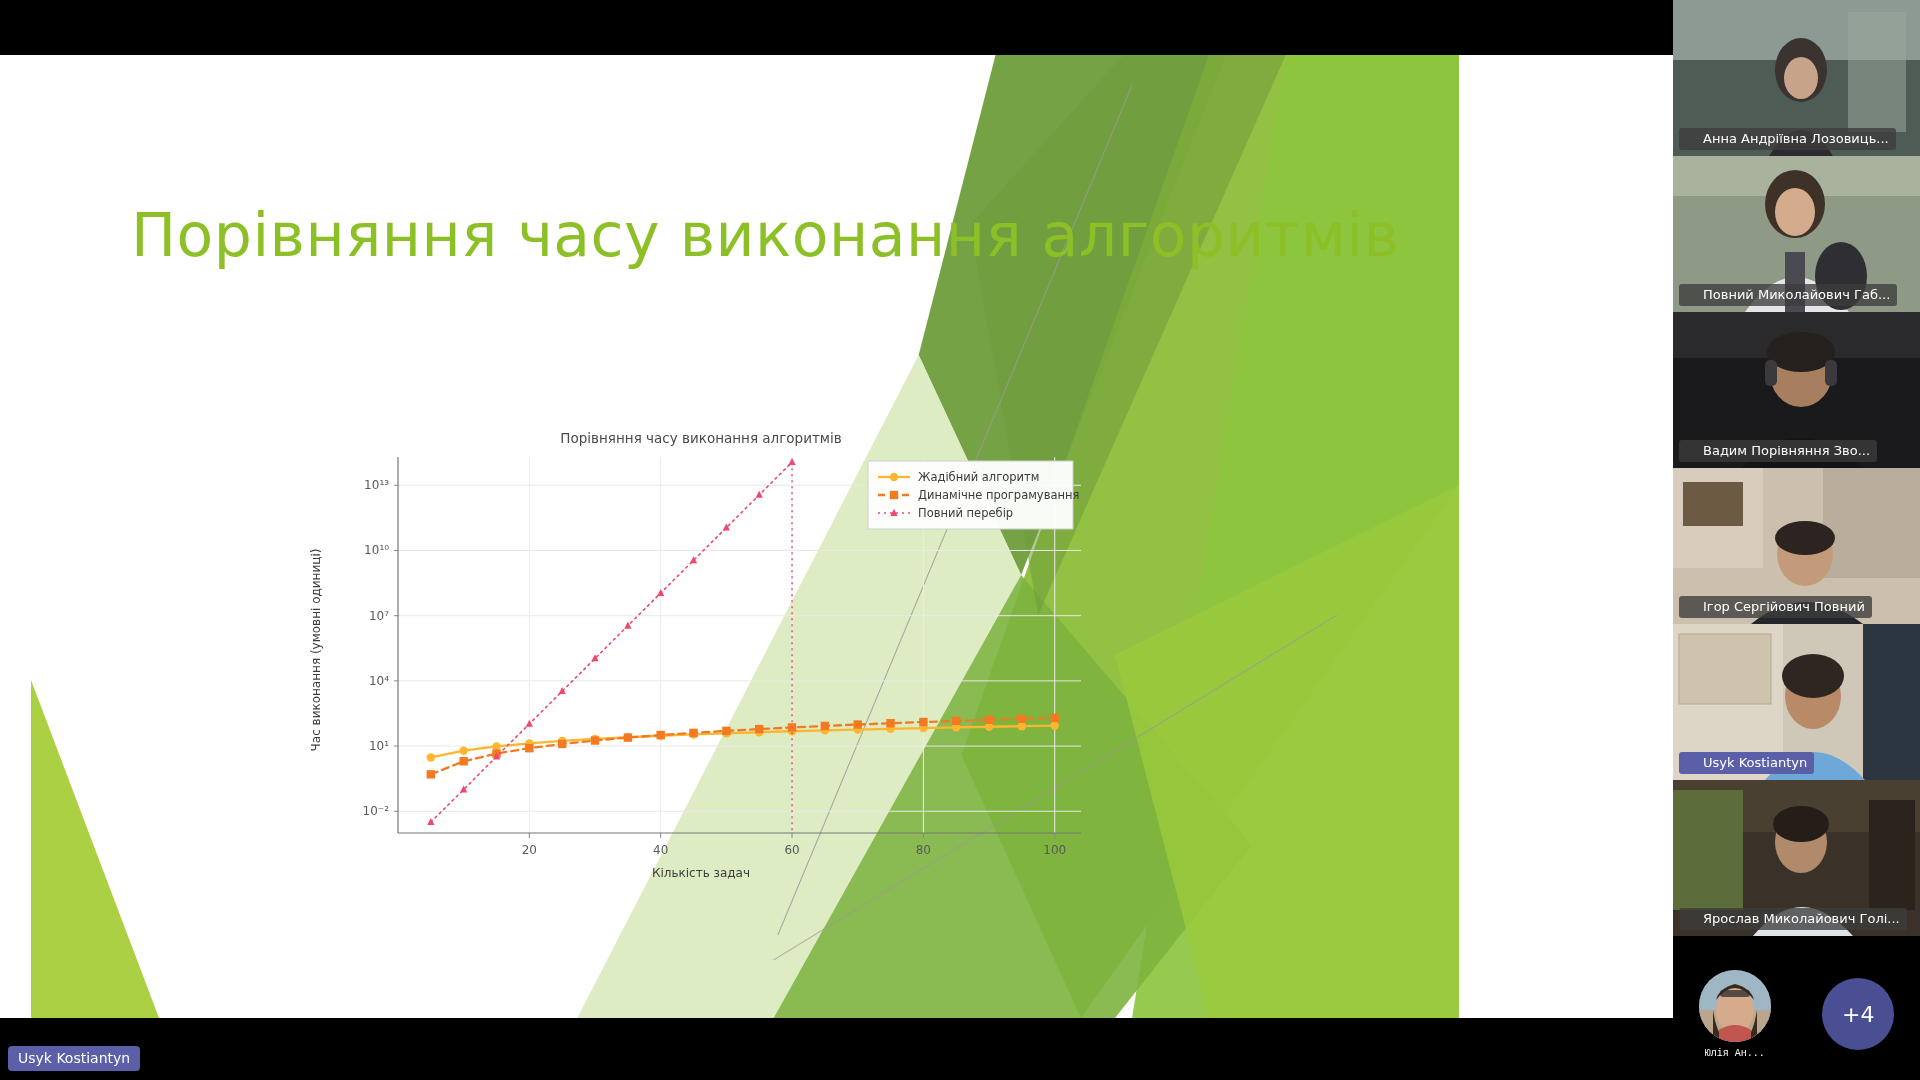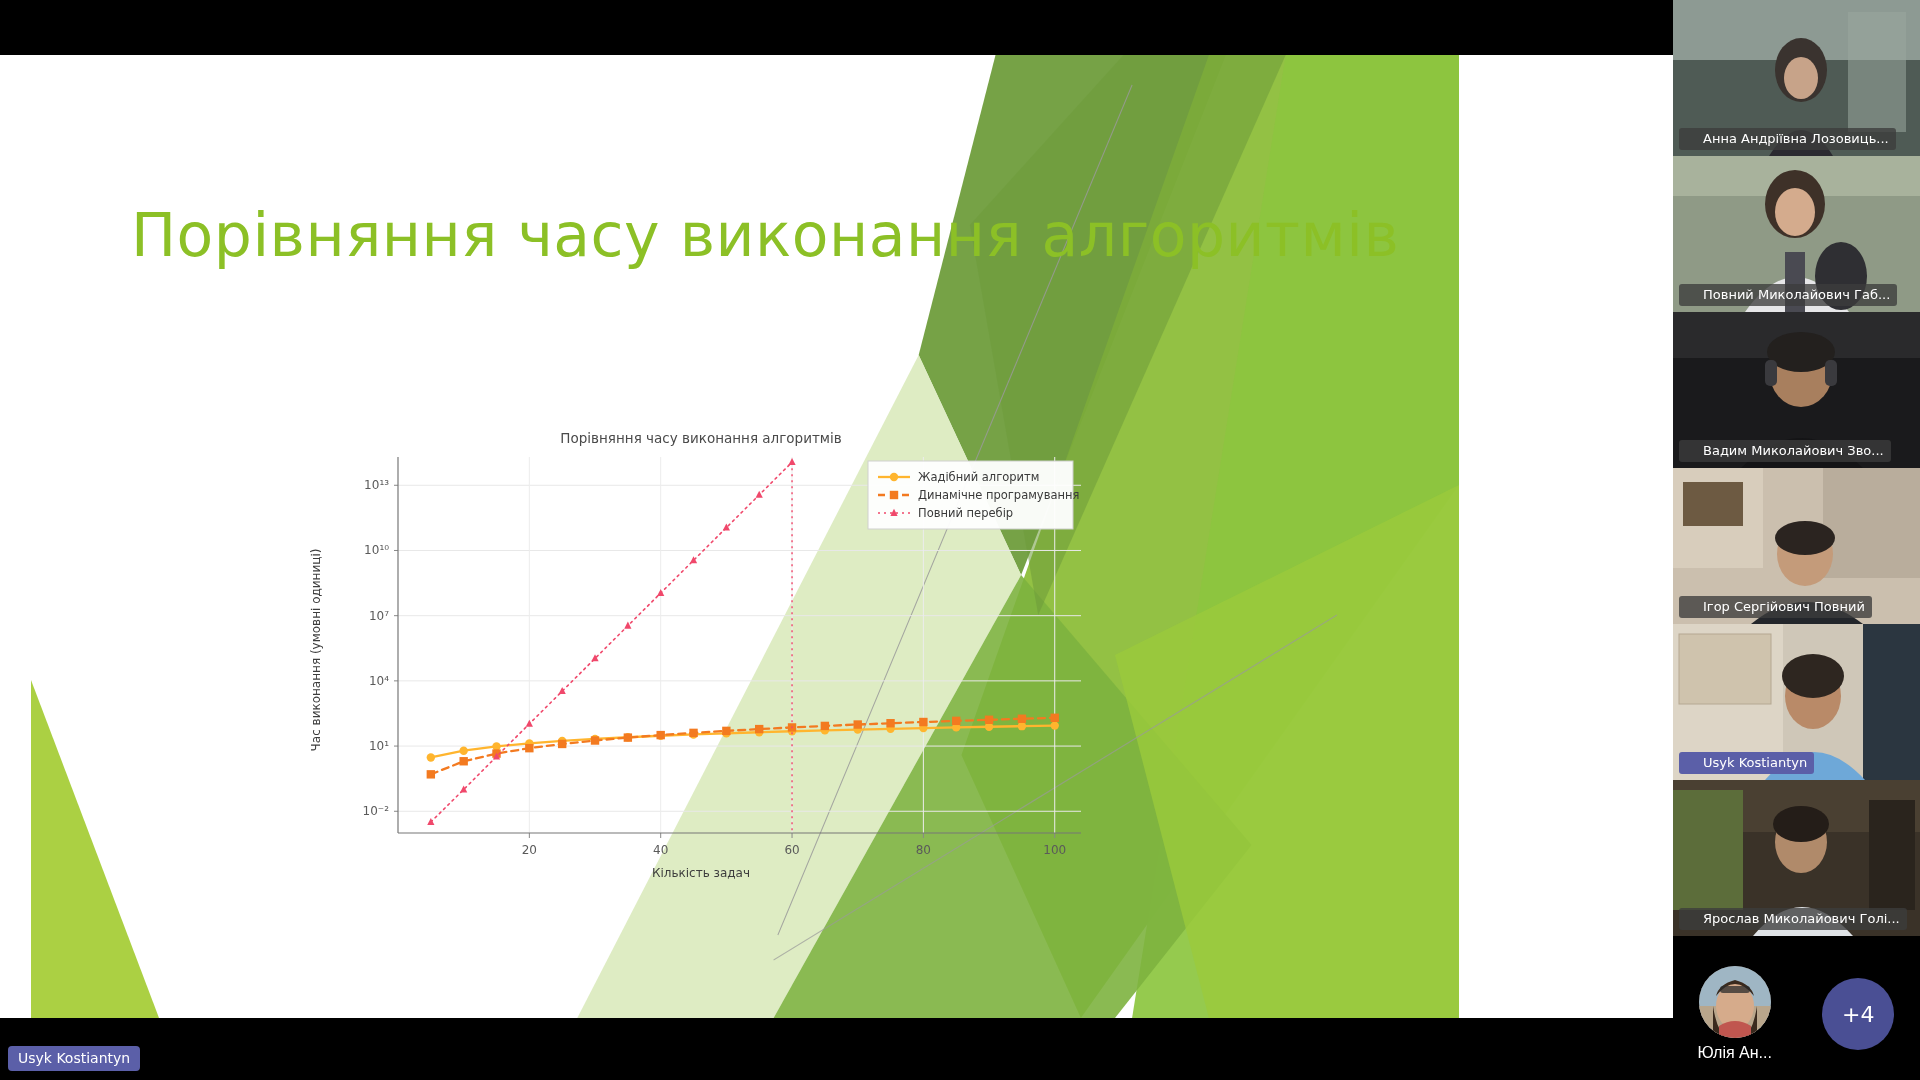--- a/index.html
+++ b/index.html
@@ -85,24 +85,24 @@
     background: #000;
     display: flex; align-items: center; justify-content: space-around;
     flex: 0 0 auto;
   }
   .ov-person { position: relative; width: 108px; height: 130px; display:flex; flex-direction:column; align-items:center; justify-content:center;}
   .ov-avatar {
     width: 72px; height: 72px; border-radius: 50%;
     overflow: hidden; position: relative; background:#7a6a5e;
   }
   .ov-name {
-    margin-top: 6px; color:#fff; font-size: 16px;
+    margin-top: 6px; color:#fff; font-size: 10px;
     max-width: 104px; white-space:nowrap; overflow:hidden; text-overflow:ellipsis;
     text-align:center;
-    font-family: Liberation Sans, sans-serif;
+    font-family: Liberation Mono, monospace;
   }
   .ov-more {
     width: 72px; height: 72px; border-radius: 50%;
     background: #4a4f94; color: #fff;
     display:flex; align-items:center; justify-content:center;
     font-size: 22px; font-family: "DejaVu Sans", sans-serif;
   }
 
   
   #self-chip {
@@ -303,21 +303,21 @@
     <div class="tile">
       <svg class="tile-video" viewBox="0 0 247 156" preserveAspectRatio="none">
         <rect width="247" height="156" fill="#1a1a1c"></rect>
         <rect x="0" y="0" width="247" height="46" fill="#2a2a2c"></rect>
         <ellipse cx="128" cy="58" rx="32" ry="37" fill="#a87f5e"></ellipse>
         <ellipse cx="128" cy="40" rx="34" ry="20" fill="#23201e"></ellipse>
         <path d="M68 156 Q128 96 190 156 Z" fill="#141416"></path>
         <rect x="92" y="48" width="12" height="26" rx="5" fill="#3a3a3e"></rect>
         <rect x="152" y="48" width="12" height="26" rx="5" fill="#3a3a3e"></rect>
       </svg>
-      <div class="tile-name">Вадим Миколайович Зво...</div>
+      <div class="tile-name">Вадим Порівняння Зво...</div>
     </div>
 
     <div class="tile">
       <svg class="tile-video" viewBox="0 0 247 156" preserveAspectRatio="none">
         <rect width="247" height="156" fill="#cbbfae"></rect>
         <rect x="0" y="0" width="90" height="100" fill="#d8cdbc"></rect>
         <rect x="10" y="14" width="60" height="44" fill="#6d5a42"></rect>
         <rect x="150" y="0" width="97" height="110" fill="#b9ad9c"></rect>
         <ellipse cx="132" cy="86" rx="28" ry="32" fill="#c49b7a"></ellipse>
         <ellipse cx="132" cy="70" rx="30" ry="17" fill="#2b2420"></ellipse>

